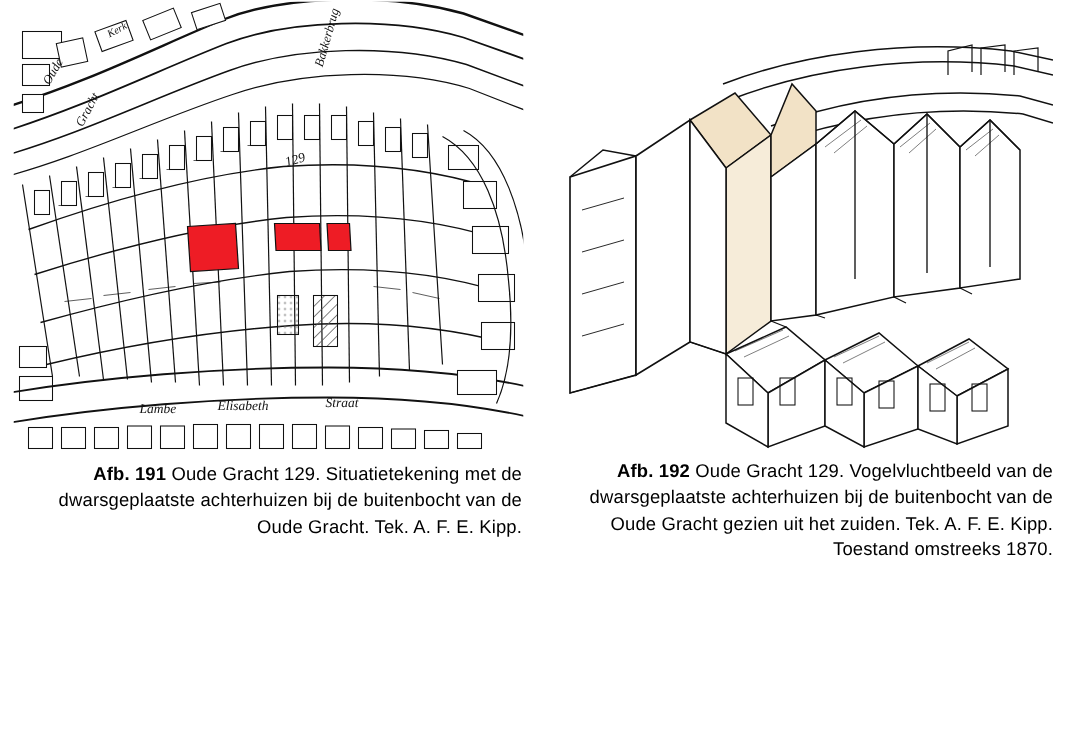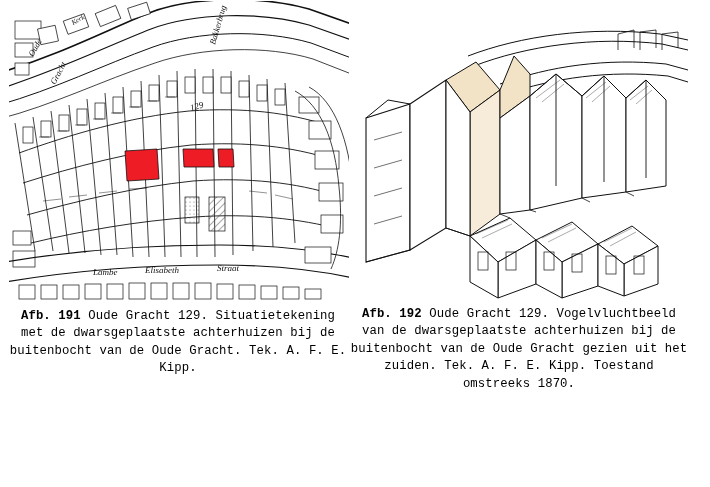--- a/index.html
+++ b/index.html
@@ -18,39 +18,38 @@
     position: relative;
     width: 710px;
     height: 487px;
     background: #ffffff;
   }
   .figure {
     position: absolute;
     top: 0;
   }
   .fig-left  { left: 8px;   width: 340px; }
-  .fig-right { left: 350px; width: 338px; }
+  .fig-right { left: 364px; width: 338px; }
 
   .plate {
     position: relative;
     width: 100%;
     background: #ffffff;
     overflow: hidden;
   }
   .plate-left  { height: 300px; border: 1px solid #ffffff; }
   .plate-right { height: 300px; }
 
   .caption {
     margin-top: 6px;
     font-size: 12.3px;
     line-height: 1.42;
     letter-spacing: 0.1px;
     color: #000000;
-    text-align: center;
-    font-family: Liberation Mono, monospace;
+    text-align: right;
   }
   .caption .num {
     font-weight: bold;
   }
   .caption-right {
     font-size: 12.3px;
   }
 
   
   .map-svg, .persp-svg {

